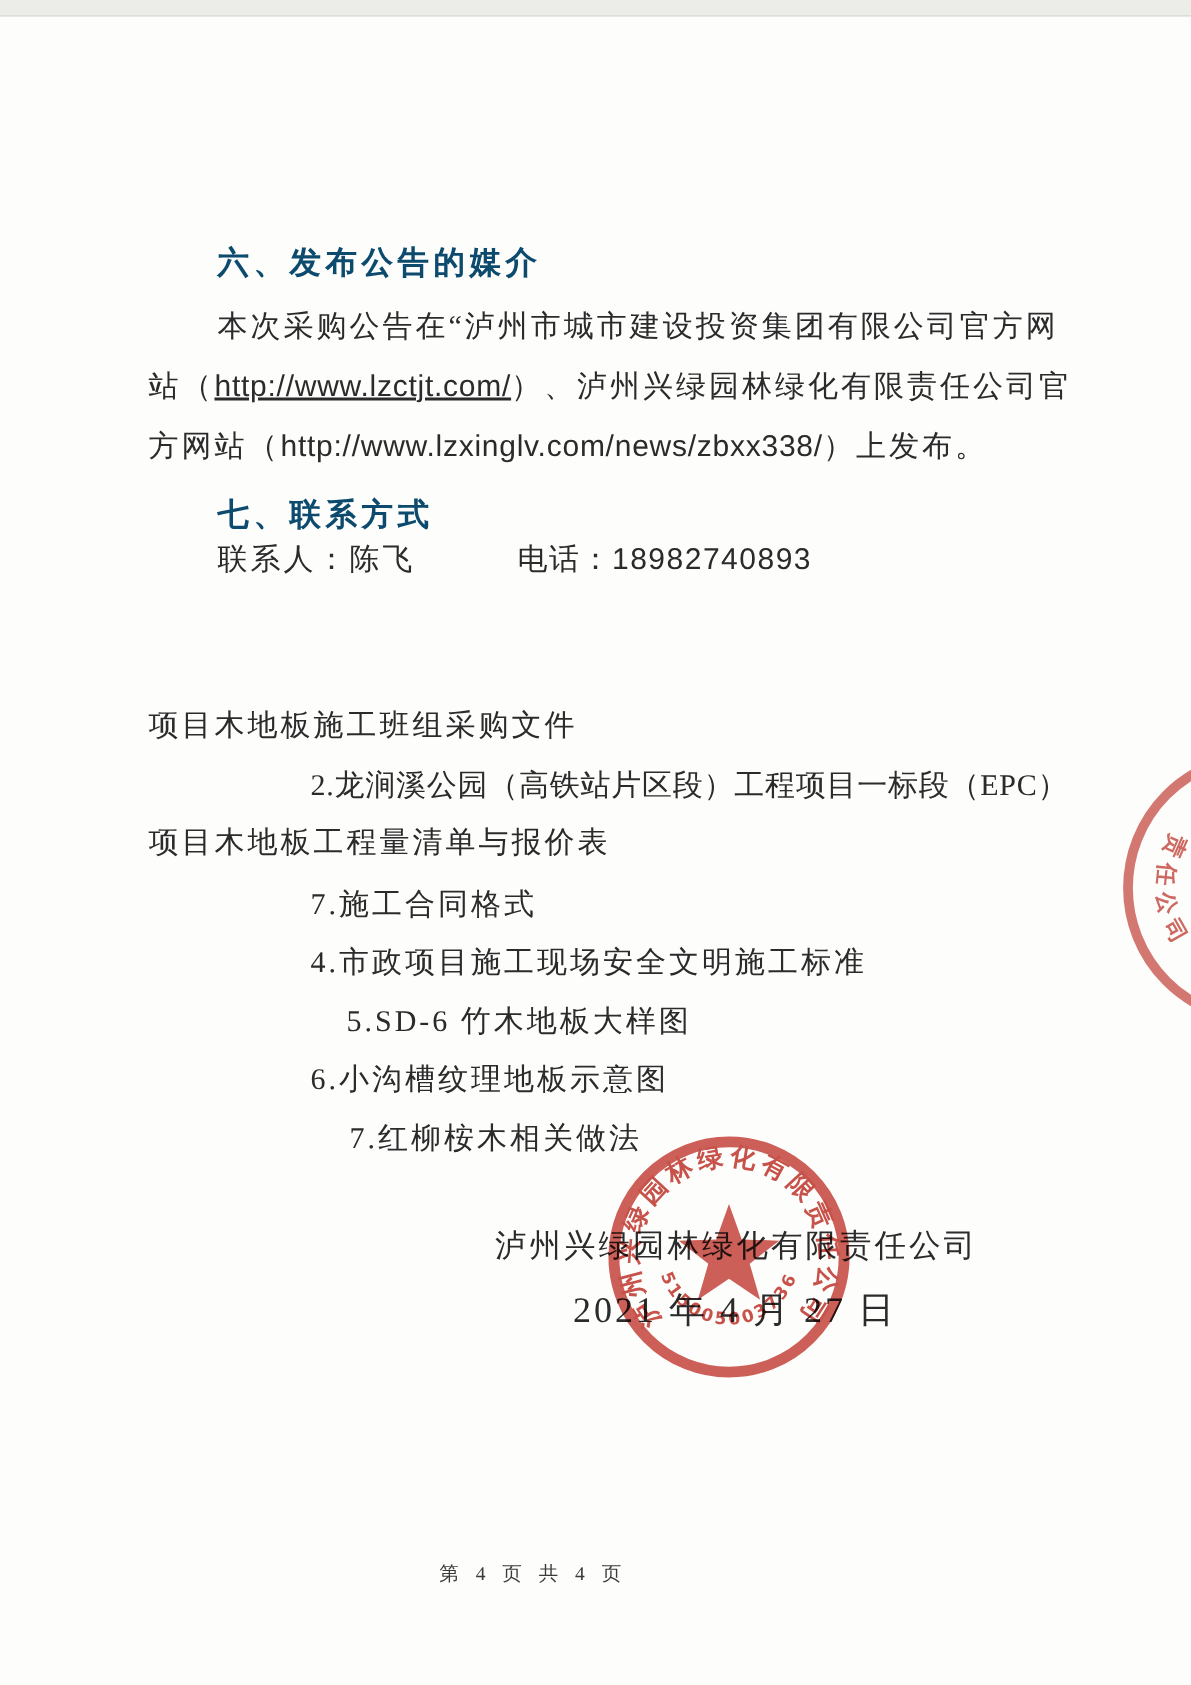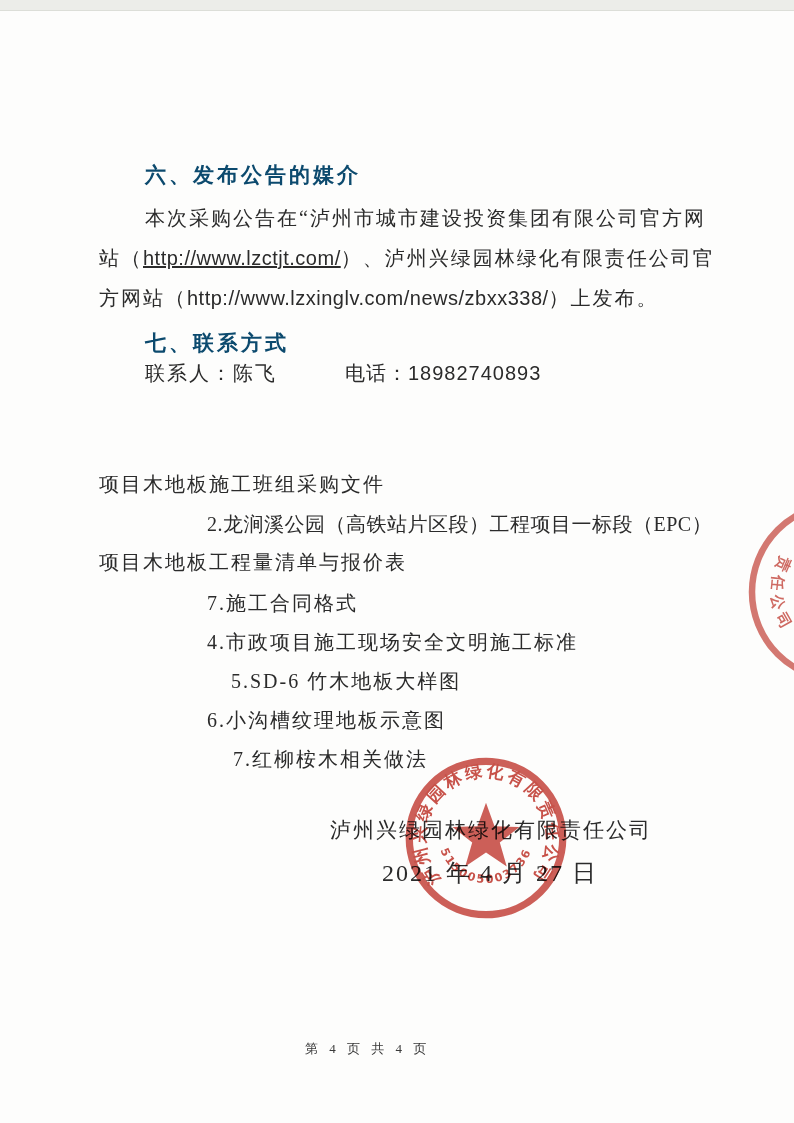--- a/index.html
+++ b/index.html
@@ -48,21 +48,20 @@
     letter-spacing:2px;
     white-space:nowrap;
     z-index:2;
   }
   .footer{
     position:absolute;left:0;top:1040px;width:711px;
     text-align:center;
     font-size:13px;
     letter-spacing:4px;
     color:#3a3a3a;
-    padding-left:12px;
   }
   .stamp{
     position:absolute;left:402px;top:754px;width:168px;height:168px;
     z-index:3;
     mix-blend-mode:multiply;
     opacity:0.88;
   }
   .edge-stamp{
     position:absolute;left:744px;top:500px;width:120px;height:190px;
     z-index:3;

